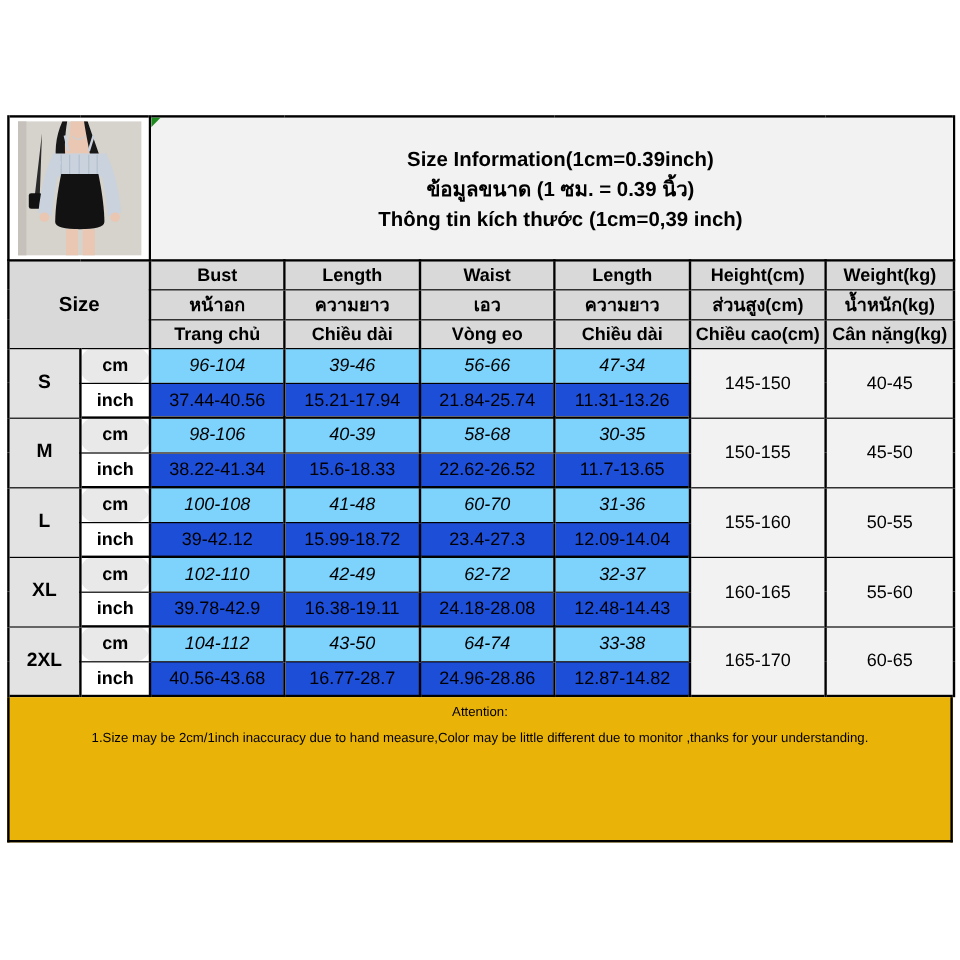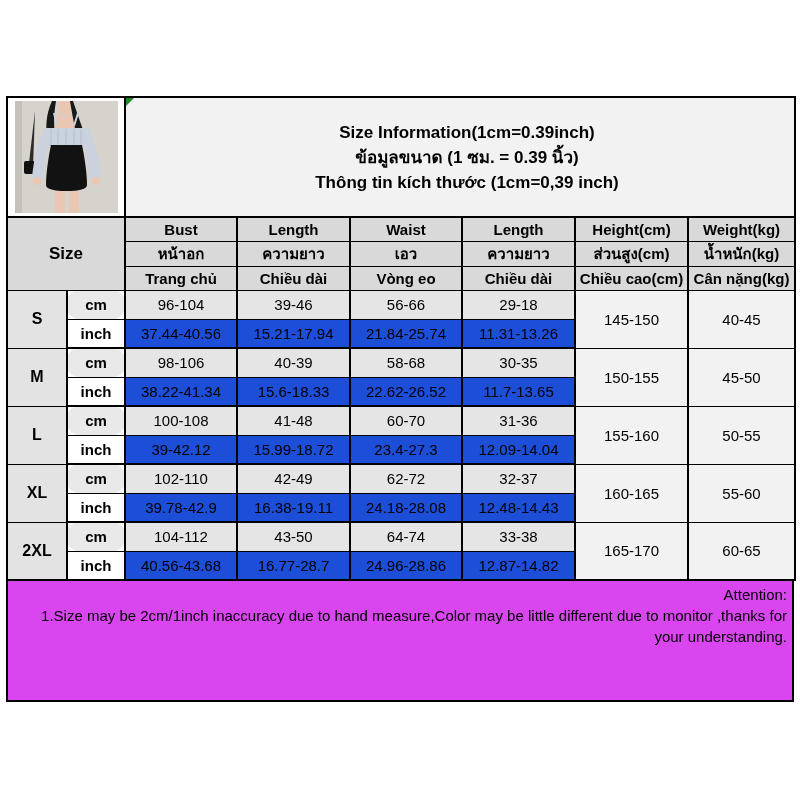--- a/index.html
+++ b/index.html
@@ -13,25 +13,25 @@
   tr.grp-end td{border-bottom-width:2px;text-align:center;}
   tr.r-top td{border-bottom-width:2px;}
   .c-img{background:#fff;padding:0;}
   .c-title{background:#f2f2f2;position:relative;font-weight:bold;font-size:17px;line-height:25px;padding-left:16px;}
   .corner-tri{position:absolute;top:0;left:0;width:0;height:0;border-top:8px solid #1f8a1f;border-right:8px solid transparent;}
   .hdr-cell{background:#d9d9d9;font-weight:bold;font-size:15px;}
   .size-hdr{background:#d9d9d9;font-weight:bold;font-size:17px;}
   .size-cell{background:#e3e3e3;font-weight:bold;font-size:16px;}
   .u-cm{background:#e9e9e9;font-weight:bold;font-size:15px;border-radius:12px;}
   .u-inch{background:#fff;font-weight:bold;font-size:15px;}
-  .v-cm{background:#e5e5e5;font-size:15px;}
+  .v-cm{background:#7dd3fc;font-size:15px;font-style:italic;}
   .v-inch{background:#1d4ed8;font-size:15px;}
   .hw{background:#f2f2f2;font-size:15px;margin-top:14px;}
   .photo-wrap{width:103px;height:112px;margin:3px auto;display:block;}
-  .attention{width:788px;box-sizing:border-box;border:2px solid #000;border-top:none;height:121px;background:#d946ef;padding:3px 5px;font-size:15px;line-height:21px;text-align:right;}
+  .attention{width:788px;box-sizing:border-box;border:2px solid #000;border-top:none;height:121px;background:#eab308;padding:3px 5px;font-size:11px;line-height:21px;text-align:center;}
   .attention div{white-space:normal;}
 </style>
 </head>
 <body>
 
 <div class="sheet">
   <table class="size-table">
     <colgroup>
       <col style="width:60px">
         <col style="width:58px">
@@ -101,21 +101,21 @@
       <td class="hdr-cell">Chiều cao(cm)</td>
       <td class="hdr-cell">Cân nặng(kg)</td>
     </tr>
 
     <tr class="r-data">
       <td rowspan="2" class="size-cell">S</td>
       <td class="u-cm">cm</td>
       <td class="v-cm">96-104</td>
       <td class="v-cm">39-46</td>
       <td class="v-cm">56-66</td>
-      <td class="v-cm">29-18</td>
+      <td class="v-cm">47-34</td>
       <td rowspan="2" class="hw">145-150</td>
       <td rowspan="2" class="hw">40-45</td>
     </tr>
     <tr class="r-data grp-end">
       <td class="u-inch">inch</td>
       <td class="v-inch">37.44-40.56</td>
       <td class="v-inch">15.21-17.94</td>
       <td class="v-inch">21.84-25.74</td>
       <td class="v-inch">11.31-13.26</td>
     </tr>

